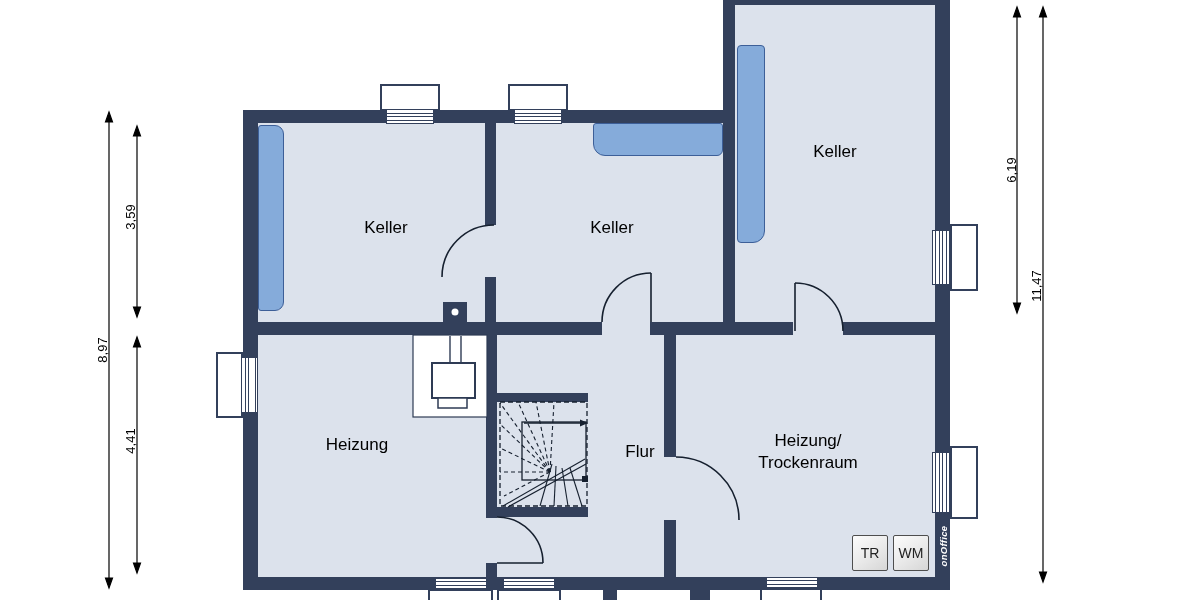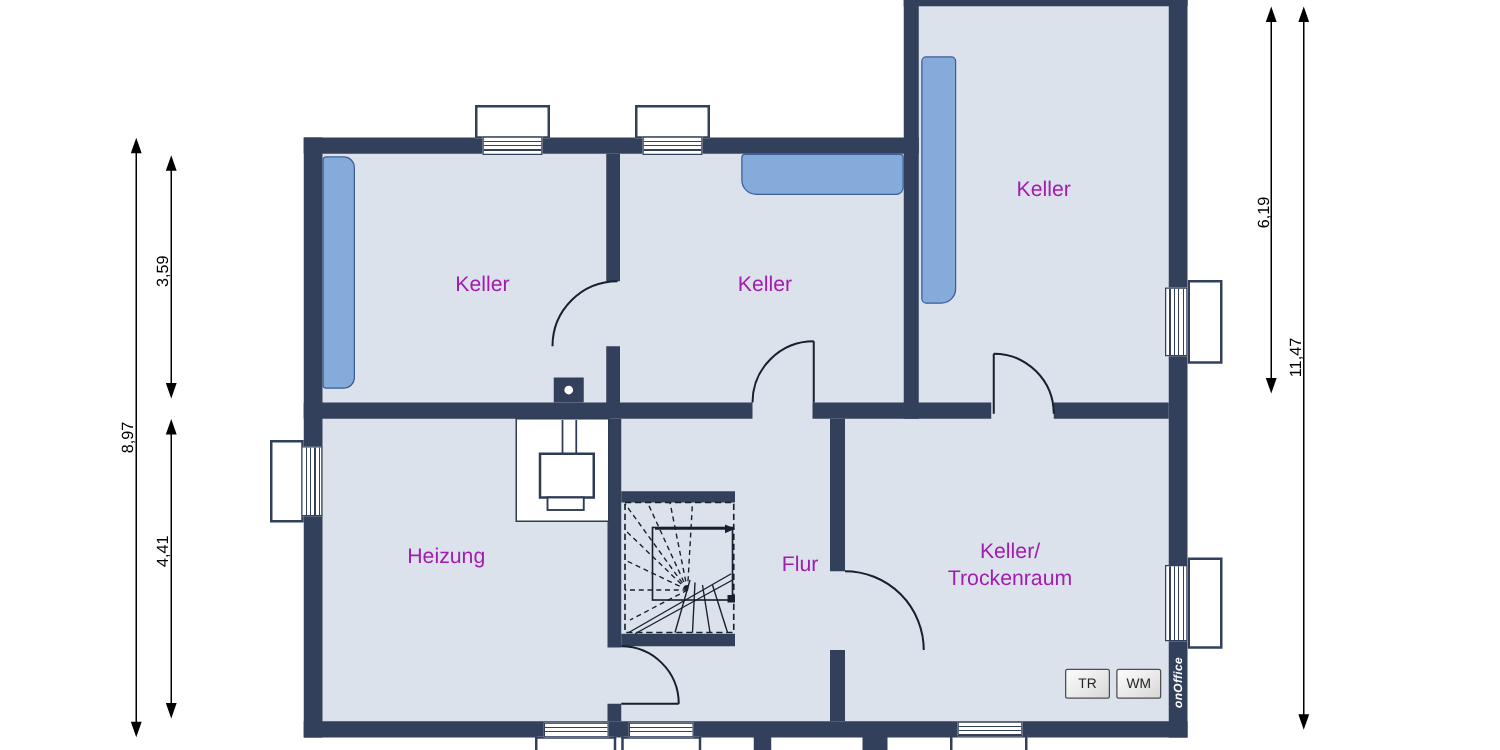--- a/index.html
+++ b/index.html
@@ -5,26 +5,26 @@
   html,body{margin:0;padding:0;background:#fff;}
   #stage{position:relative;width:1200px;height:600px;background:#fff;overflow:hidden;
          font-family:"Liberation Sans", sans-serif;}
   .room{position:absolute;background:var(--room,#dce2ec);}
   .wall{position:absolute;background:var(--wall,#33405b);}
   .rad{position:absolute;background:var(--radiator,#85abda);border:1.5px solid var(--radiator-border,#3d5f98);box-sizing:border-box;}
   .winbox{position:absolute;background:#fff;border:2px solid var(--wall,#33405b);box-sizing:border-box;}
   .glz{position:absolute;box-sizing:border-box;border:1px solid var(--wall,#33405b);background:#fff;}
   .glz-h{background-image:repeating-linear-gradient(180deg,#fff 0 2.5px,var(--wall,#33405b) 2.5px 3.5px);}
   .glz-v{background-image:repeating-linear-gradient(90deg,#fff 0 2.5px,var(--wall,#33405b) 2.5px 3.5px);}
-  .lbl{position:absolute;transform:translate(-50%,-50%);font-size:17px;color:#a21caf;white-space:nowrap;}
+  .lbl{position:absolute;transform:translate(-50%,-50%);font-size:17px;color:#000000;white-space:nowrap;}
   .dim{position:absolute;transform:translate(-50%,-50%) rotate(-90deg);font-size:13px;color:#000;white-space:nowrap;}
-  .appliance{position:absolute;width:36px;height:24px;box-sizing:border-box;border:1px solid #4e4e4e;
+  .appliance{position:absolute;width:36px;height:36px;box-sizing:border-box;border:1px solid #4e4e4e;
              background:linear-gradient(145deg,#fcfcfc 0%,#e9e9e9 55%,#d6d6d6 100%);
              border-radius:2px;display:flex;align-items:center;justify-content:center;
-             font-size:11px;color:#222;}
+             font-size:14px;color:#222;}
   .watermark{position:absolute;transform:translate(-50%,-50%) rotate(-90deg);color:#fff;
              font-size:9.5px;font-weight:bold;font-style:italic;letter-spacing:.3px;white-space:nowrap;}
   svg{position:absolute;left:0;top:0;pointer-events:none;}
 </style>
 </head>
 <body>
 
 <div id="stage">
 
   <div class="room" style="left:252px;top:118px;width:488px;height:464px;"></div>
@@ -138,21 +138,21 @@
       <polygon points="1039.5,17 1046.5,17 1043,7"></polygon>
       <polygon points="1039.5,572 1046.5,572 1043,582"></polygon>
     </g>
   </svg>
 
   <div class="lbl" style="left:386px;top:228px;">Keller</div>
   <div class="lbl" style="left:612px;top:228px;">Keller</div>
   <div class="lbl" style="left:835px;top:152px;">Keller</div>
   <div class="lbl" style="left:357px;top:445px;">Heizung</div>
   <div class="lbl" style="left:640px;top:452px;">Flur</div>
-  <div class="lbl" style="left:808px;top:441px;">Keller/</div>
+  <div class="lbl" style="left:808px;top:441px;">Heizung/</div>
   <div class="lbl" style="left:808px;top:463px;">Trockenraum</div>
 
   <div class="dim" style="left:102px;top:350px;">8,97</div>
   <div class="dim" style="left:130px;top:217px;">3,59</div>
   <div class="dim" style="left:130px;top:441px;">4,41</div>
   <div class="dim" style="left:1011px;top:170px;">6,19</div>
   <div class="dim" style="left:1036px;top:286px;">11,47</div>
 
   <div class="appliance" style="left:852px;top:535px;">
     <span>TR</span>

